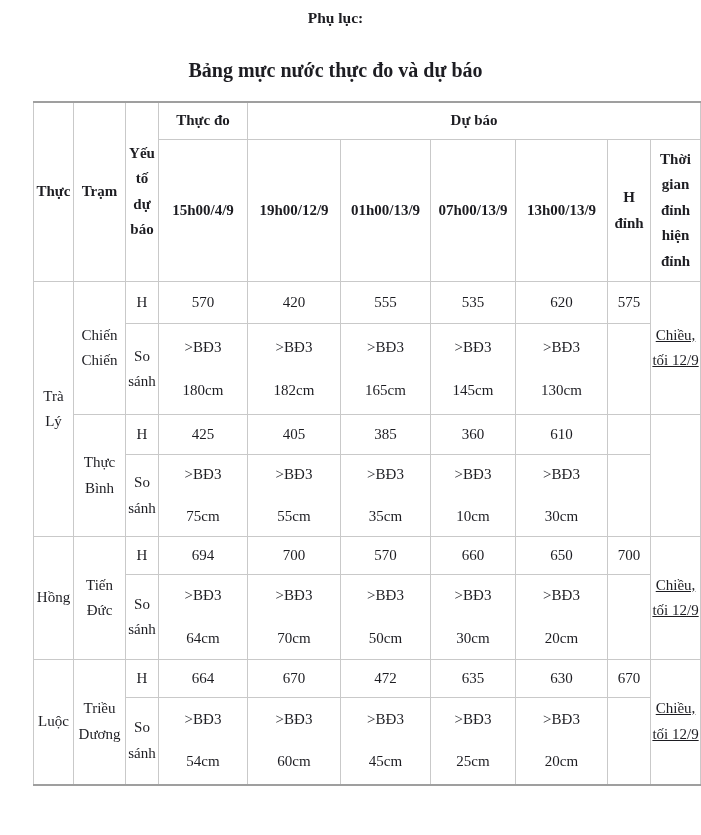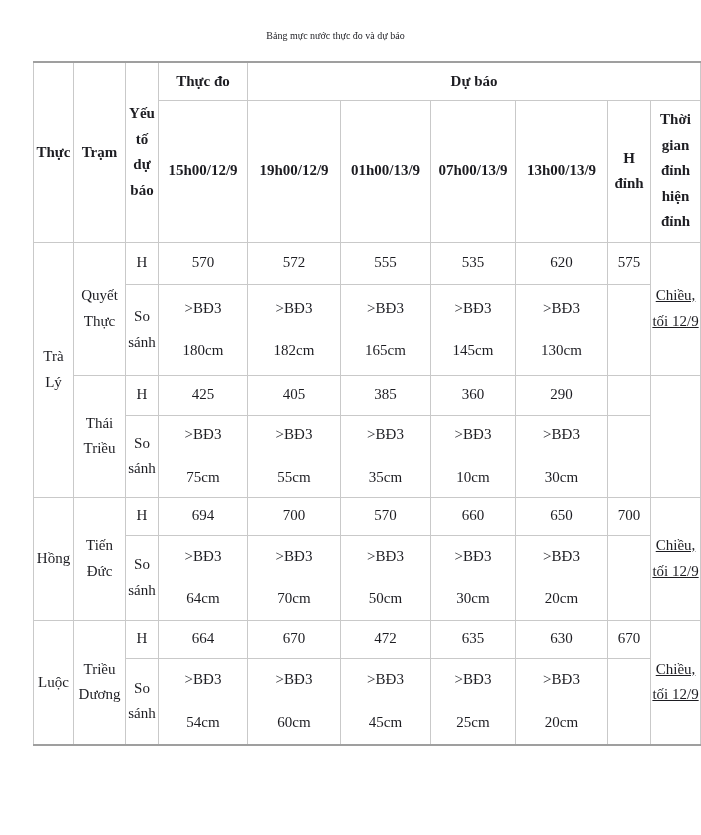--- a/index.html
+++ b/index.html
@@ -7,21 +7,21 @@
     width: 701px; height: 835px;
     font-family: "Liberation Serif", "DejaVu Serif", serif;
     color: #1d1d22;
     overflow: hidden;
   }
   .doc-title {
     text-align: center; font-weight: bold; font-size: 15.5px;
     margin: 9px 30px 0 0; line-height: 1.2;
   }
   .doc-subtitle {
-    text-align: center; font-weight: normal; font-size: 10px;
+    text-align: center; font-weight: bold; font-size: 20px;
     margin: 30px 30px 10px 0; line-height: 1.2;
   }
   .doc-unit {
     text-align: center; font-style: italic; font-size: 15px;
     margin: 20px 30px 0 0; line-height: 1.2;
   }
   table.levels {
     border-collapse: collapse; table-layout: fixed;
     margin: 19px 0 0 33px;
     width: 667px;
@@ -36,20 +36,21 @@
     font-weight: normal;
   }
   .levels th { font-weight: bold; }
   .cmp div + div { margin-top: 17px; }
   .c-peak-time { padding: 0; text-decoration: underline; }
 </style>
 </head>
 <body>
 
 <div>
+  <div class="doc-title">Phụ lục:</div>
   <div class="doc-subtitle">Bảng mực nước thực đo và dự báo</div>
 
   <table class="levels">
     <colgroup>
       <col style="width:40px">
         <col style="width:52px">
         <col style="width:33px">
       <col style="width:89px">
         <col style="width:93px">
         <col style="width:90px">
@@ -62,35 +63,35 @@
     <tbody>
         <tr style="height:38px">
       <th rowspan="2">Thực</th>
       <th rowspan="2">Trạm</th>
       <th rowspan="2">Yếu tố dự báo</th>
       <th>Thực đo</th>
       <th colspan="6">Dự báo</th>
     </tr>
 
     <tr style="height:142px">
-      <th>15h00/12/9</th>
+      <th>15h00/4/9</th>
       <th>19h00/12/9</th>
       <th>01h00/13/9</th>
       <th>07h00/13/9</th>
       <th>13h00/13/9</th>
       <th>H đỉnh</th>
       <th>Thời gian đỉnh hiện đỉnh</th>
     </tr>
 
     <tr style="height:42px">
       <td rowspan="4">Trà Lý</td>
-      <td rowspan="2">Quyết Thực</td>
+      <td rowspan="2">Chiến Chiến</td>
       <td>H</td>
       <td>570</td>
-      <td>572</td>
+      <td>420</td>
       <td>555</td>
       <td>535</td>
       <td>620</td>
       <td>575</td>
       <td rowspan="2" class="c-peak-time">Chiều, tối 12/9</td>
     </tr>
 
     <tr style="height:91px">
       <td>So sánh</td>
       <td class="cmp">
@@ -110,27 +111,27 @@
         <div>145cm</div>
       </td>
       <td class="cmp">
         <div>&gt;BĐ3</div>
         <div>130cm</div>
       </td>
       <td></td>
     </tr>
 
     <tr style="height:40px">
-      <td rowspan="2">Thái Triều</td>
+      <td rowspan="2">Thực Bình</td>
       <td>H</td>
       <td>425</td>
       <td>405</td>
       <td>385</td>
       <td>360</td>
-      <td>290</td>
+      <td>610</td>
       <td></td>
       <td rowspan="2" class="c-peak-time"></td>
     </tr>
 
     <tr style="height:82px">
       <td>So sánh</td>
       <td class="cmp">
         <div>&gt;BĐ3</div>
         <div>75cm</div>
       </td>

